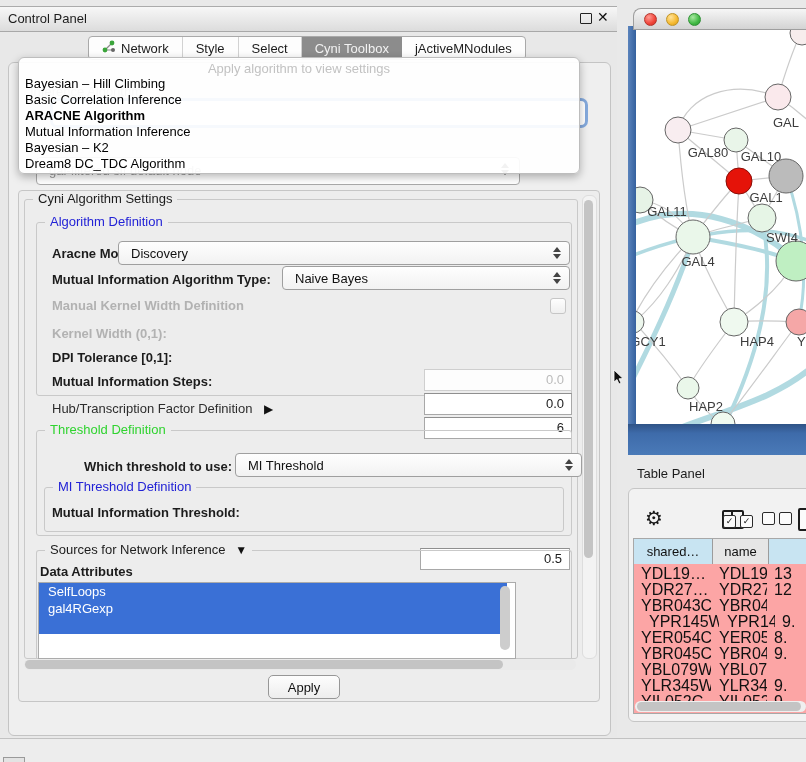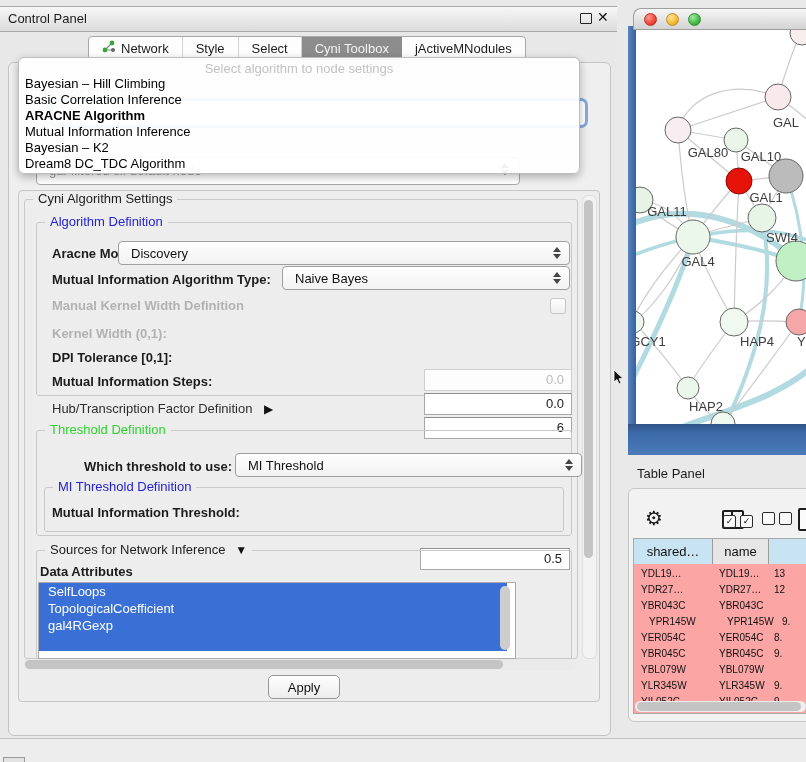--- a/index.html
+++ b/index.html
@@ -70,21 +70,21 @@
   .tp-title{left:637px;top:466px;font-size:13px;color:#1c1c1c;}
   .tp-card{left:628px;top:488px;width:190px;height:232px;background:#F2F2F2;border:1px solid #C6C6C6;border-radius:6px;}
   .gear{font-size:20px;color:#181818;}
   .colicon{width:18px;height:15px;border:2px solid #1c1c1c;border-radius:2px;position:relative;}
   .colicon:after{content:"";position:absolute;left:7px;top:0;width:2px;height:100%;background:#1c1c1c;}
   .cbicon{width:11px;height:11px;border:1.5px solid #2a2a2a;border-radius:2px;display:inline-flex;align-items:center;justify-content:center;font-size:9px;font-weight:bold;color:#111;margin-right:4px;background:#FBFBFB;}
   .docicon{width:15px;height:19px;border:2px solid #1c1c1c;border-radius:2px;background:#FBFBFB;}
   .th{position:absolute;top:0;height:25px;line-height:25px;text-align:center;font-size:13px;color:#111;border-right:1px solid #9C9C9C;box-sizing:border-box;}
   .th.blue{background:#C8E4F2;}
   .th.gray{background:#E6E6E6;}
-  .trow{position:absolute;width:100%;height:17px;line-height:17px;font-size:10px;color:#111;white-space:nowrap;}
+  .trow{position:absolute;width:100%;height:17px;line-height:17px;font-size:16px;color:#111;white-space:nowrap;}
   .tcell{position:absolute;overflow:hidden;white-space:nowrap;}
   
   .cursor{left:613px;top:370px;}
 </style>
 </head>
 <body>
 
 <div id="screen">
 
   <div class="abs cp-body"></div>
@@ -126,21 +126,21 @@
   <div class="abs focus-combo"></div>
   <div class="abs ghost-combo">
     <span>gal-filtered sif default node</span>
     <div class="stepper" style="position:absolute;right:2px;top:5px;">
         <div class="tri-up"></div>
         <div class="tri-dn"></div>
       </div>
   </div>
 
   <div class="abs popup">
-    <div class="abs popup-hint">Select algorithm to node settings</div>
+    <div class="abs popup-hint">Apply algorithm to view settings</div>
     <div class="abs popup-item" style="top:18px;">Bayesian – Hill Climbing</div>
     <div class="abs popup-item" style="top:34px;">Basic Correlation Inference</div>
     <div class="abs popup-item bold" style="top:50px;">ARACNE Algorithm</div>
     <div class="abs popup-item" style="top:66px;">Mutual Information Inference</div>
     <div class="abs popup-item" style="top:82px;">Bayesian – K2</div>
     <div class="abs popup-item" style="top:98px;">Dream8 DC_TDC Algorithm</div>
   </div>
 
   <div class="abs settings-card"></div>
 
@@ -212,21 +212,20 @@
   <div class="abs group" style="left:36px;top:550px;width:534px;height:107px;border-bottom:none;border-radius:3px 3px 0 0;">
     <div class="group-title">
       <span>Sources for Network Inference</span>
       <span class="arrow-glyph" style="margin-left:6px;">▼</span>
     </div>
   </div>
   <div class="abs lbl" style="left:40px;top:564px;">Data Attributes</div>
 
   <div class="abs listbox" style="left:38px;top:582px;width:476px;height:75px;">
     <div class="li" style="width:459px;">SelfLoops</div>
-    <div class="li" style="width:459px;">TopologicalCoefficient</div>
     <div class="li" style="width:459px;">gal4RGexp</div>
     <div class="li" style="width:459px;"></div>
   </div>
   <div class="abs scroll-thumb" style="left:500px;top:586px;width:10px;height:64px;background:#CDCDCD;"></div>
 
   <div class="abs hscroll" style="left:24px;top:659px;width:552px;height:11px;"></div>
   <div class="abs scroll-thumb" style="left:25px;top:660px;width:478px;height:9px;"></div>
 
   <div class="abs btn" style="left:268px;top:675px;width:70px;height:22px;">
     <span>Apply</span>

